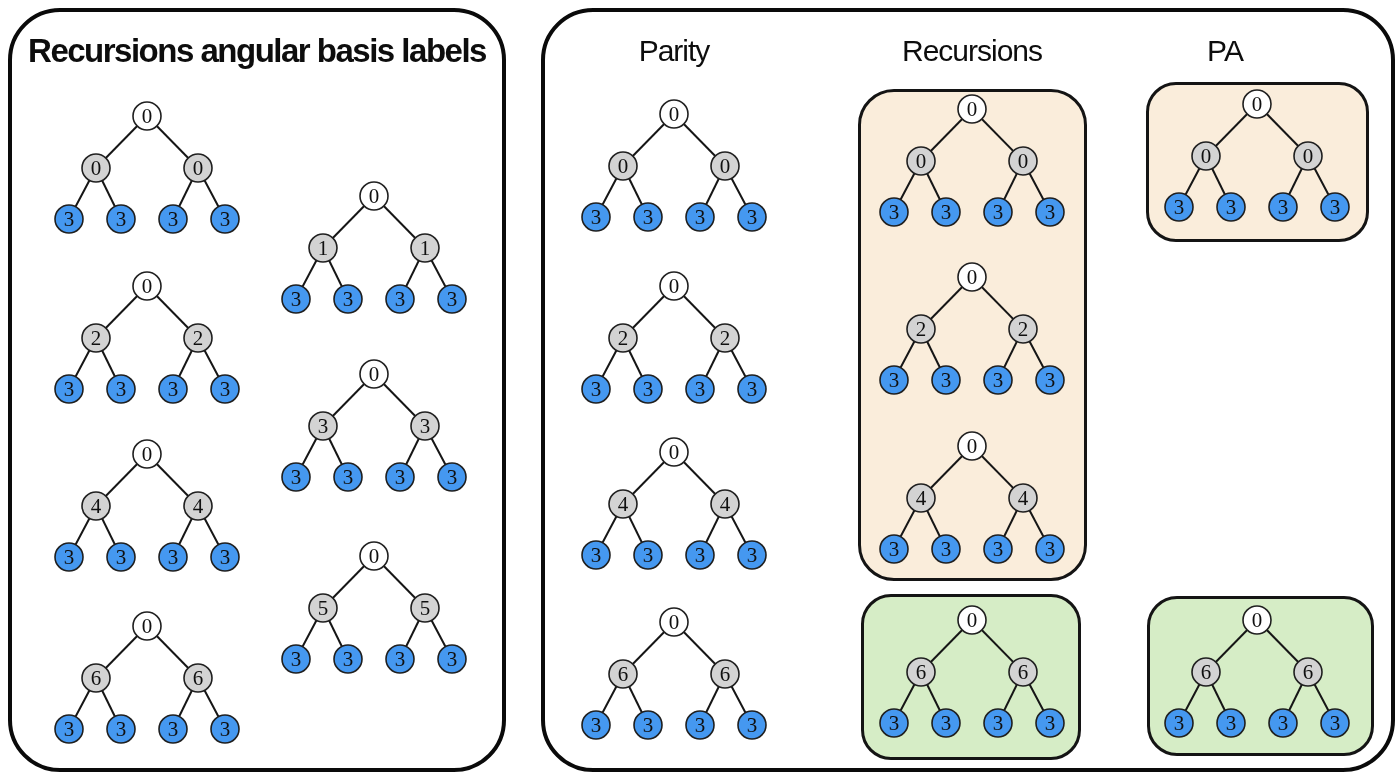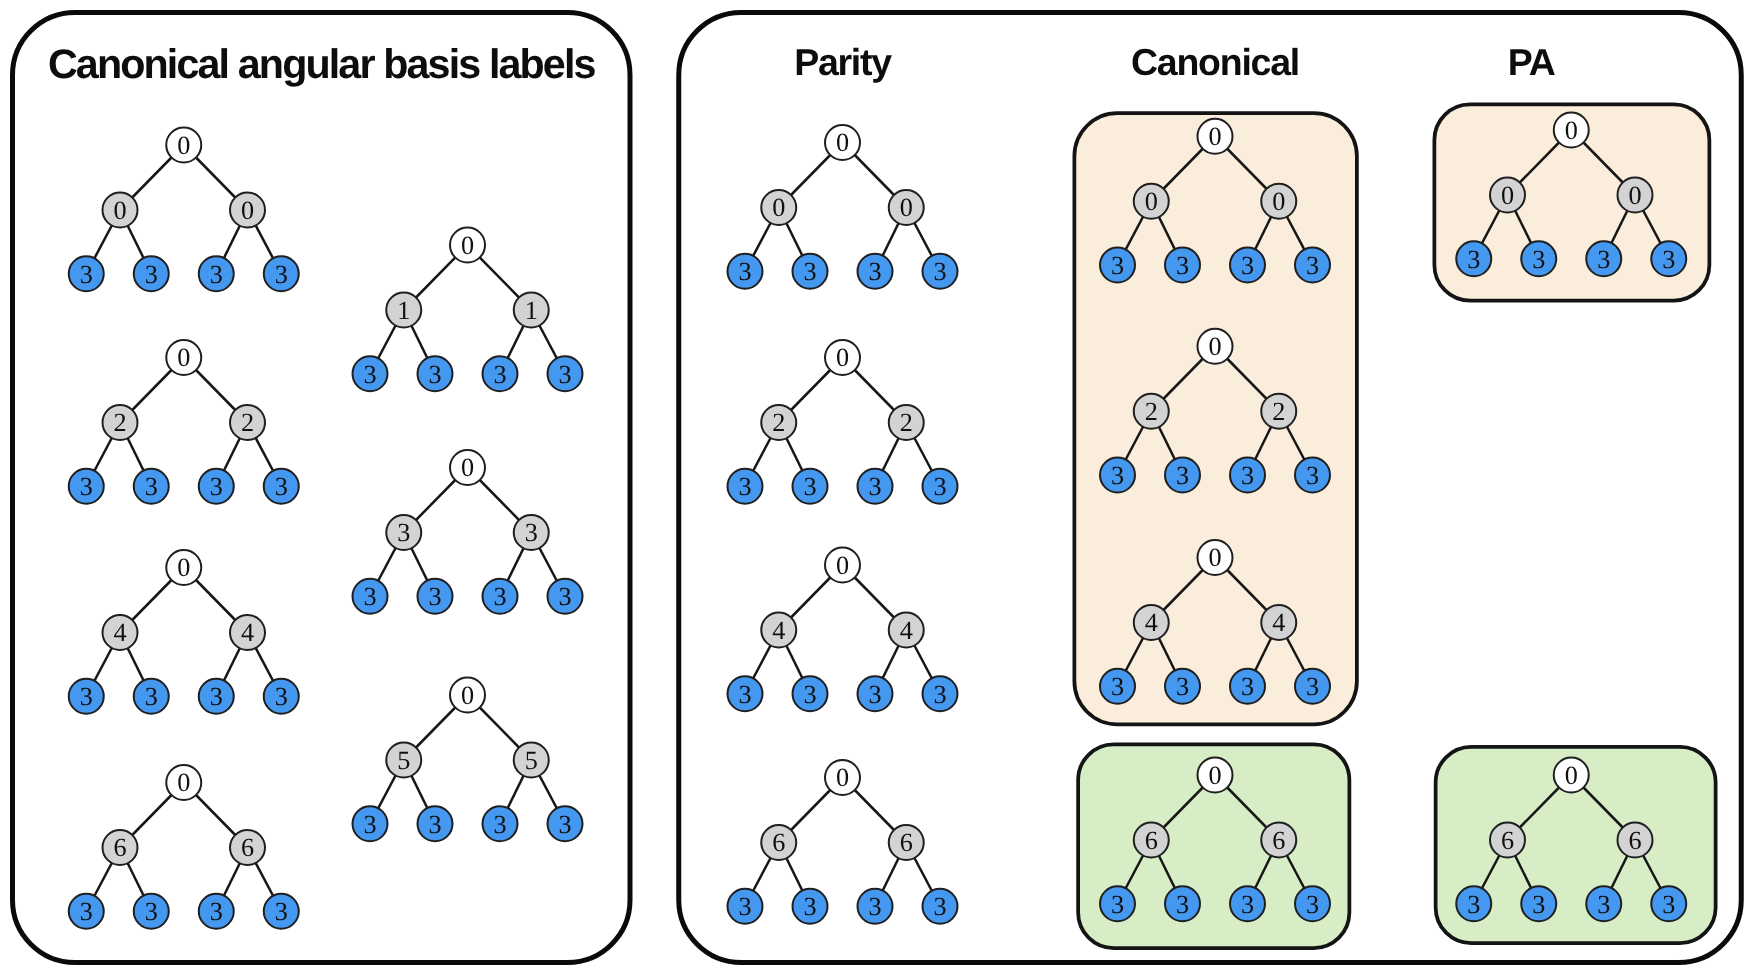--- a/index.html
+++ b/index.html
@@ -6,35 +6,35 @@
   .canvas{position:relative;width:1400px;height:780px;background:#ffffff;
           font-family:"Liberation Sans",sans-serif;overflow:hidden;}
   .panel{position:absolute;border:4px solid #0a0a0a;border-radius:52px;
          background:#ffffff;box-sizing:border-box;}
   #left-panel{left:8px;top:8px;width:498px;height:764px;}
   #right-panel{left:541px;top:8px;width:854px;height:764px;}
   .panel-title{position:absolute;top:20px;left:0;width:100%;text-align:center;
          font-size:33px;font-weight:bold;letter-spacing:-1.5px;color:#0d0d0d;
          white-space:nowrap;}
   .col-header{position:absolute;top:22px;transform:translateX(-50%);
-         font-size:30px;font-weight:bold;letter-spacing:-1px;color:#0d0d0d;
+         font-size:30px;font-weight:normal;letter-spacing:-1px;color:#0d0d0d;
          white-space:nowrap;}
   .group-box{position:absolute;border:3px solid #141414;box-sizing:border-box;}
   .box-tall{border-radius:36px;}
   .box-small{border-radius:30px;}
   .tree{position:absolute;width:190px;height:136px;}
   .tree svg{display:block;overflow:visible;}
 </style>
 </head>
 <body>
 
 <div class="canvas">
 
   <section class="panel" id="left-panel" style="border-color: rgb(10, 10, 10);">
-    <div class="panel-title">Canonical angular basis labels</div>
+    <div class="panel-title">Recursions angular basis labels</div>
 
     <div class="tree" style="left:40px;top:88px">
         <svg width="190" height="136" viewBox="0 0 190 136">
           <line x1="95" y1="16" x2="44" y2="68" stroke="#161616" stroke-width="2"></line>
           <line x1="95" y1="16" x2="146" y2="68" stroke="#161616" stroke-width="2"></line>
           <line x1="44" y1="68" x2="17" y2="119" stroke="#161616" stroke-width="2"></line>
           <line x1="44" y1="68" x2="69" y2="119" stroke="#161616" stroke-width="2"></line>
           <line x1="146" y1="68" x2="121" y2="119" stroke="#161616" stroke-width="2"></line>
           <line x1="146" y1="68" x2="173" y2="119" stroke="#161616" stroke-width="2"></line>
           <circle cx="17" cy="119" r="14" fill="#4598F0" stroke="#1F1F1F" stroke-width="1.6"></circle>
@@ -194,21 +194,21 @@
           <circle cx="146" cy="68" r="14" fill="#D3D3D3" stroke="#1F1F1F" stroke-width="1.6"></circle>
           <text x="146" y="75" text-anchor="middle" font-family="&quot;Liberation Serif&quot;, serif" font-size="21" fill="#101010">5</text>
           <circle cx="95" cy="16" r="14" fill="#FFFFFF" stroke="#1F1F1F" stroke-width="1.6"></circle>
           <text x="95" y="23" text-anchor="middle" font-family="&quot;Liberation Serif&quot;, serif" font-size="21" fill="#101010">0</text>
         </svg>
       </div>
   </section>
 
   <section class="panel" id="right-panel" style="border-color: rgb(10, 10, 10);">
     <div class="col-header" style="left:129px">Parity</div>
-    <div class="col-header" style="left:427px">Canonical</div>
+    <div class="col-header" style="left:427px">Recursions</div>
     <div class="col-header" style="left:680px">PA</div>
 
     <div class="group-box box-tall tan" style="left: 313px; top: 77px; width: 229px; height: 492px; border-color: rgb(20, 20, 20); background: rgb(250, 237, 219);"></div>
     <div class="group-box box-small green" style="left: 316px; top: 582px; width: 220px; height: 166px; border-color: rgb(20, 20, 20); background: rgb(214, 237, 198);"></div>
     <div class="group-box box-small tan" style="left: 601px; top: 70px; width: 223px; height: 160px; border-color: rgb(20, 20, 20); background: rgb(250, 237, 219);"></div>
     <div class="group-box box-small green" style="left: 602px; top: 584px; width: 227px; height: 160px; border-color: rgb(20, 20, 20); background: rgb(214, 237, 198);"></div>
 
     <div class="tree" style="left:34px;top:86px">
         <svg width="190" height="136" viewBox="0 0 190 136">
           <line x1="95" y1="16" x2="44" y2="68" stroke="#161616" stroke-width="2"></line>

